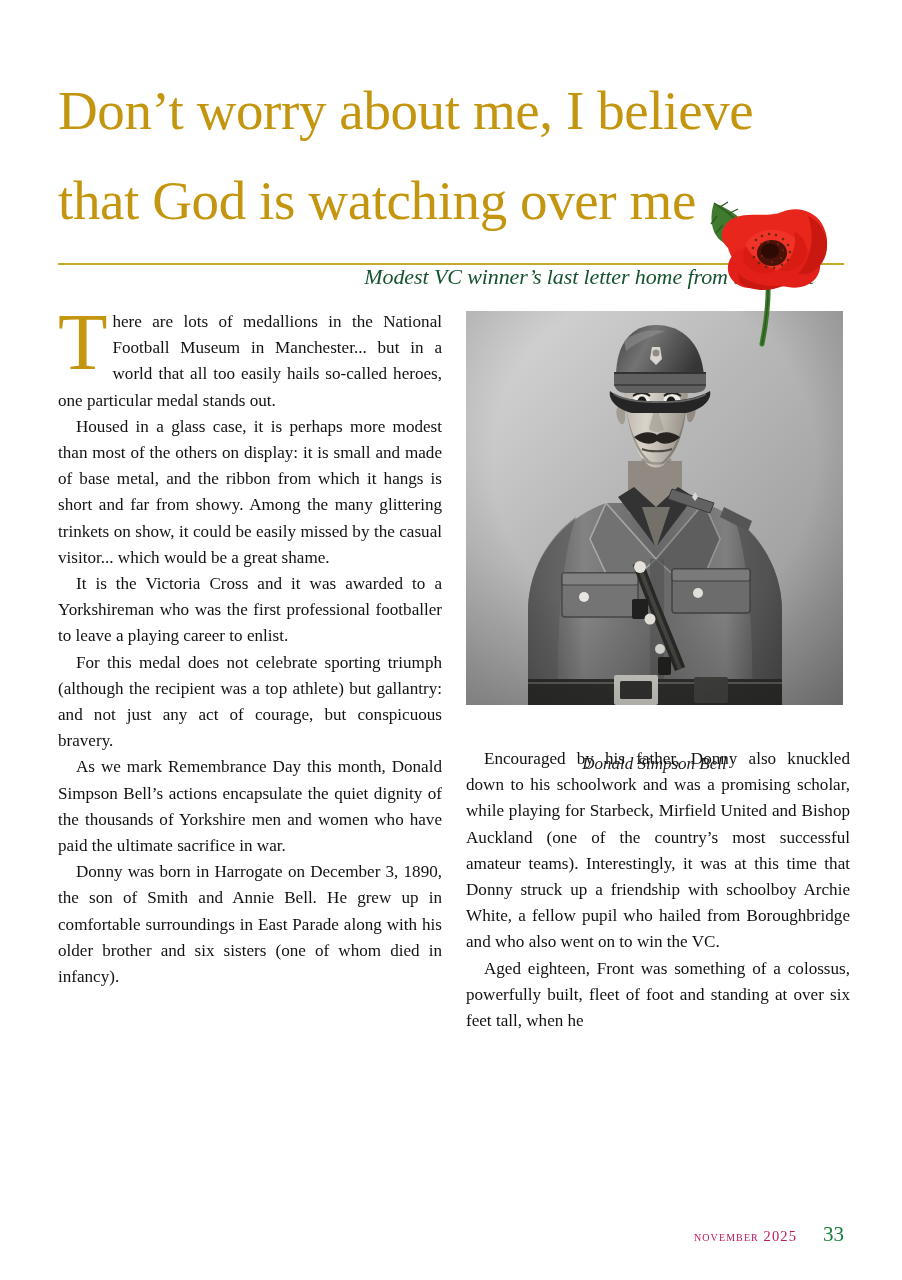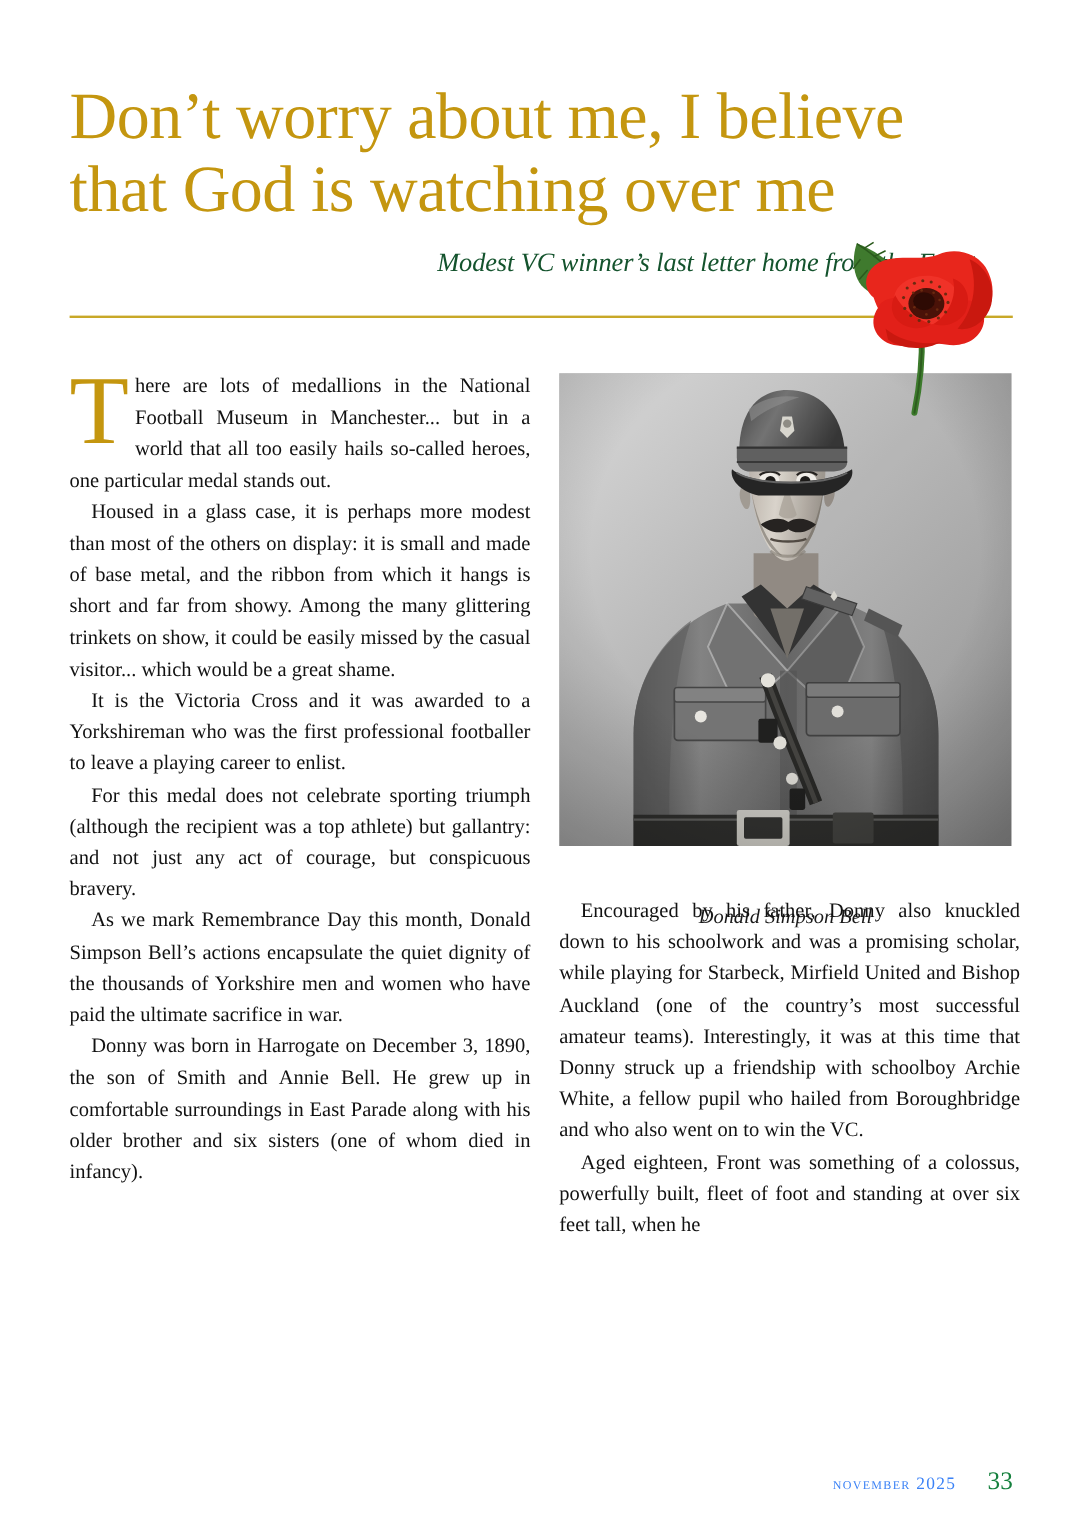--- a/index.html
+++ b/index.html
@@ -21,21 +21,21 @@
   .masthead {
     position: absolute;
     left: 58px;
     top: 66px;
     width: 786px;
   }
   .headline {
     color: #c4960f;
     font-family: "Liberation Serif", "DejaVu Serif", serif;
     font-size: 55px;
-    line-height: 61px;
+    line-height: 90px;
     font-weight: normal;
     letter-spacing: -0.4px;
     margin: 0;
     white-space: pre-line;
   }
   .subtitle {
     text-align: right;
     font-style: italic;
     font-size: 22px;
     color: #14532d;
@@ -124,21 +124,21 @@
     position: absolute;
     right: 58px;
     top: 1222px;
     display: flex;
     align-items: baseline;
     gap: 26px;
   }
   .footer-date {
     font-size: 14.5px;
     letter-spacing: 1.1px;
-    color: #3b82f6;
+    color: #be185d;
     font-variant: small-caps;
     text-transform: lowercase;
   }
   .footer-page {
     font-size: 21px;
     color: #15803d;
   }
 </style>
 </head>
 <body>

